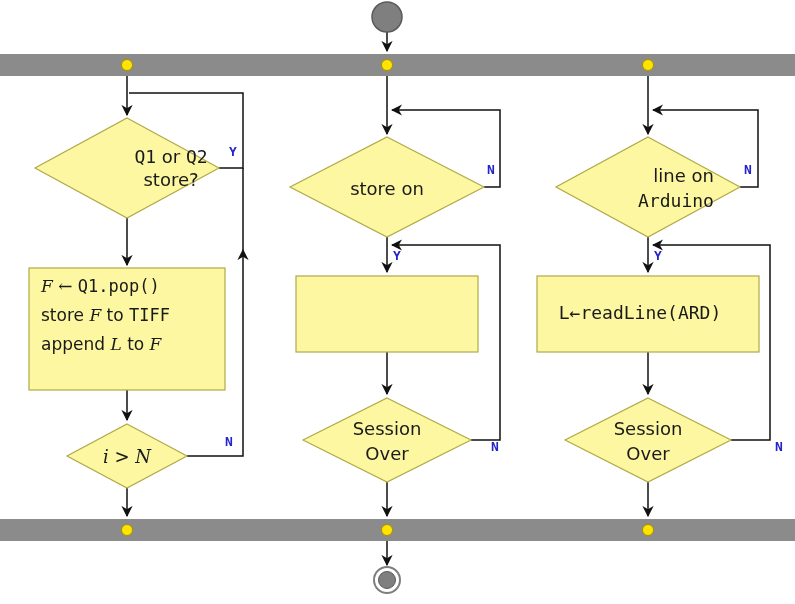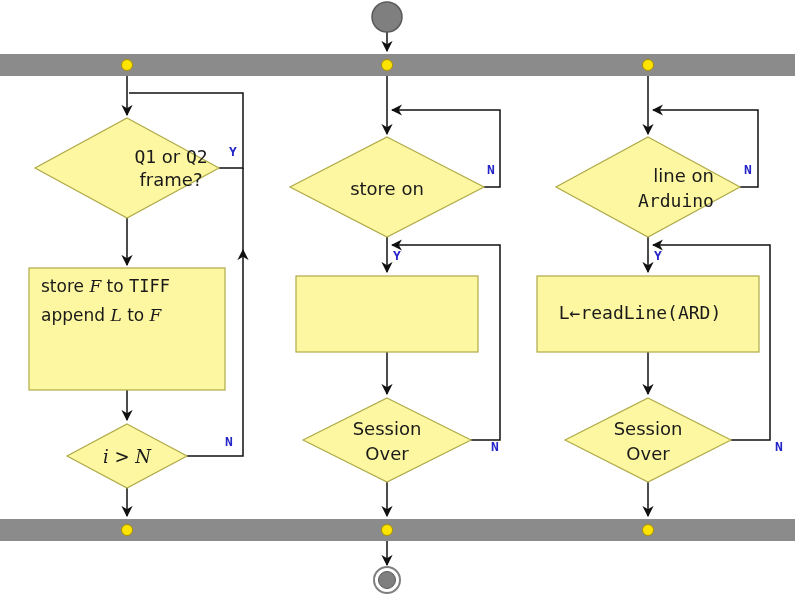--- a/index.html
+++ b/index.html
@@ -82,24 +82,25 @@
       <circle cx="387" cy="65" r="5.5"></circle>
       <circle cx="648" cy="65" r="5.5"></circle>
       <circle cx="127" cy="530" r="5.5"></circle>
       <circle cx="387" cy="530" r="5.5"></circle>
       <circle cx="648" cy="530" r="5.5"></circle>
     </g>
   </svg>
 
   <div class="t" style="left:127px;top:168px;margin-left:44px;">
     <div><span class="code">Q1</span><span class="sans"> or </span><span class="code">Q2</span></div>
-    <div class="sans">frame?</div>
+    <div class="sans">store?</div>
   </div>
 
   <div class="proc" style="left:41px;top:272px;">
+    <div><span class="math">F ← </span><span class="code">Q1.pop()</span></div>
     <div class="sans"><span>store </span><span class="math">F</span><span> to </span><span class="code">TIFF</span></div>
     <div class="sans"><span>append </span><span class="math">L</span><span> to </span><span class="math">F</span></div>
   </div>
 
   <div class="t math" style="left:127px;top:456px;">i &gt; N</div>
 
   <div class="yn" style="left:233px;top:151px;">Y</div>
   <div class="yn" style="left:229px;top:441px;">N</div>
 
   <div class="t lh25" style="left:387px;top:188px;">

